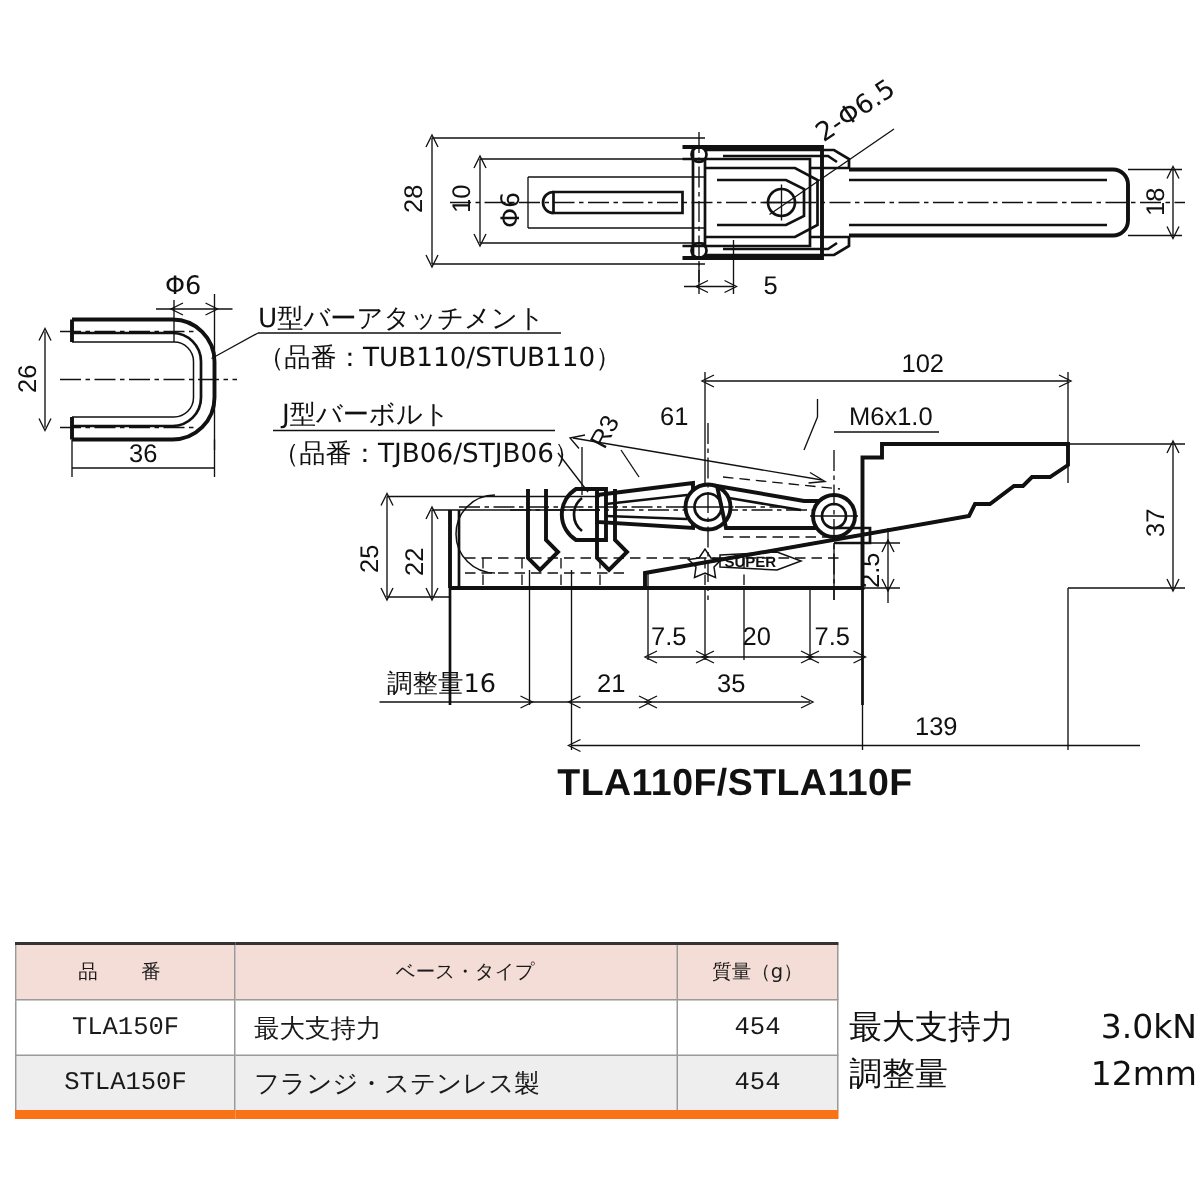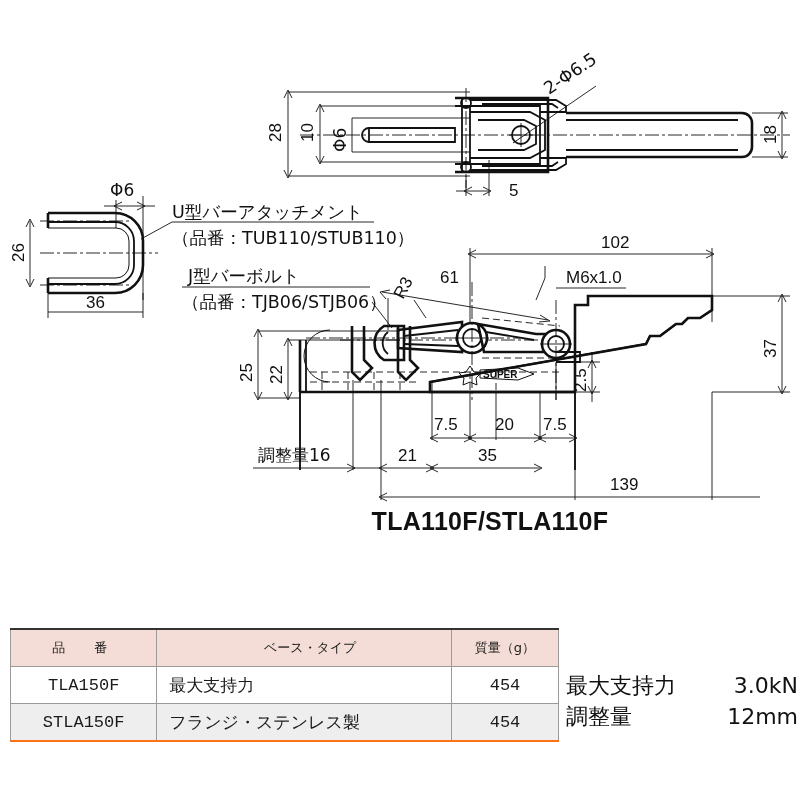--- a/index.html
+++ b/index.html
@@ -34,21 +34,21 @@
              height:36px;font-weight:normal;}
   table.spec thead th{background:#f4ddd6;font-size:13px;text-align:center;
              border-top:2px solid #333;border-bottom:1px solid #9a9a9a;}
   table.spec tbody td{font-size:17px;font-family:Liberation Mono, monospace;}
   .c-code{width:148px;text-align:center;font-family:"Liberation Sans",sans-serif;
           font-weight:bold;font-size:18px;}
   .c-type{width:292px;text-align:left;padding-left:12px !important;}
   .c-mass{width:109px;text-align:center;}
   tr.r0 td{background:#ffffff;}
   tr.r1 td{background:#eeeeee;}
-  table.spec tbody tr:last-child td{border-bottom:2px solid #f97316;}
+  table.spec tbody tr:last-child td{border-bottom:6px solid #f97316;}
   .hdr-sp{letter-spacing:8px;}
 
   
   #notes{position:absolute;left:566px;top:670px;width:232px;
          font-family:"DejaVu Sans",sans-serif;font-size:22px;color:#111;
          line-height:31px;}
   #notes .row{display:flex;white-space:nowrap;}
   #notes .lbl{}
   #notes .val{margin-left:auto;}
 </style>

